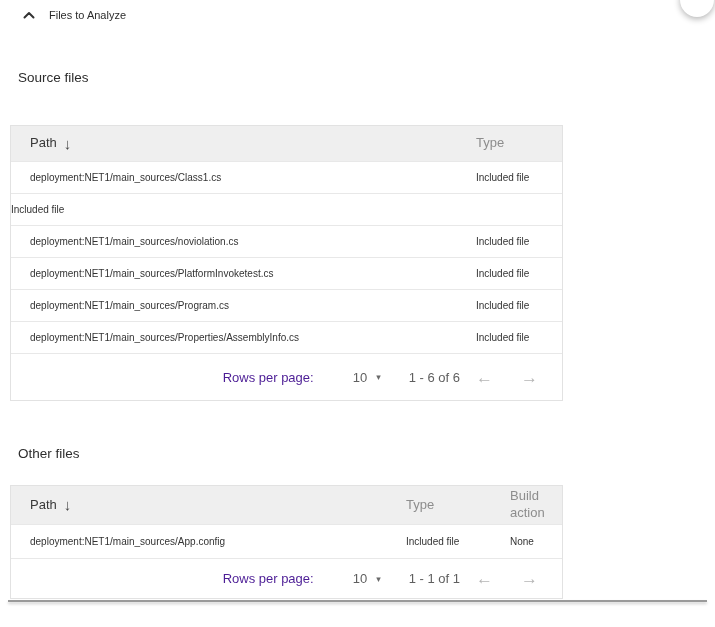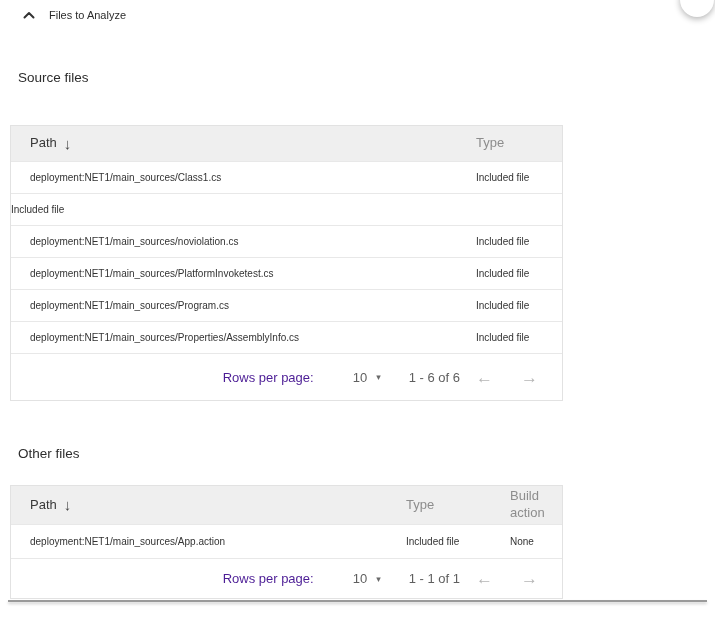--- a/index.html
+++ b/index.html
@@ -146,21 +146,21 @@
   <div class="thead">
     <div class="col-path hdr hdr-path">
       <span>Path</span>
       <span class="sort-arrow">↓</span>
     </div>
     <div class="col-type2 hdr">Type</div>
     <div class="col-build hdr">Build action</div>
   </div>
 
   <div class="row">
-    <div class="col-path cell">deployment:NET1/main_sources/App.action</div>
+    <div class="col-path cell">deployment:NET1/main_sources/App.config</div>
     <div class="col-type2 cell">Included file</div>
     <div class="col-build cell">None</div>
   </div>
 
   <div class="tfoot">
     <span class="pg-label">Rows per page:</span>
     <span class="pg-select">
       <span>10</span>
       <span class="pg-caret">▾</span>
     </span>

